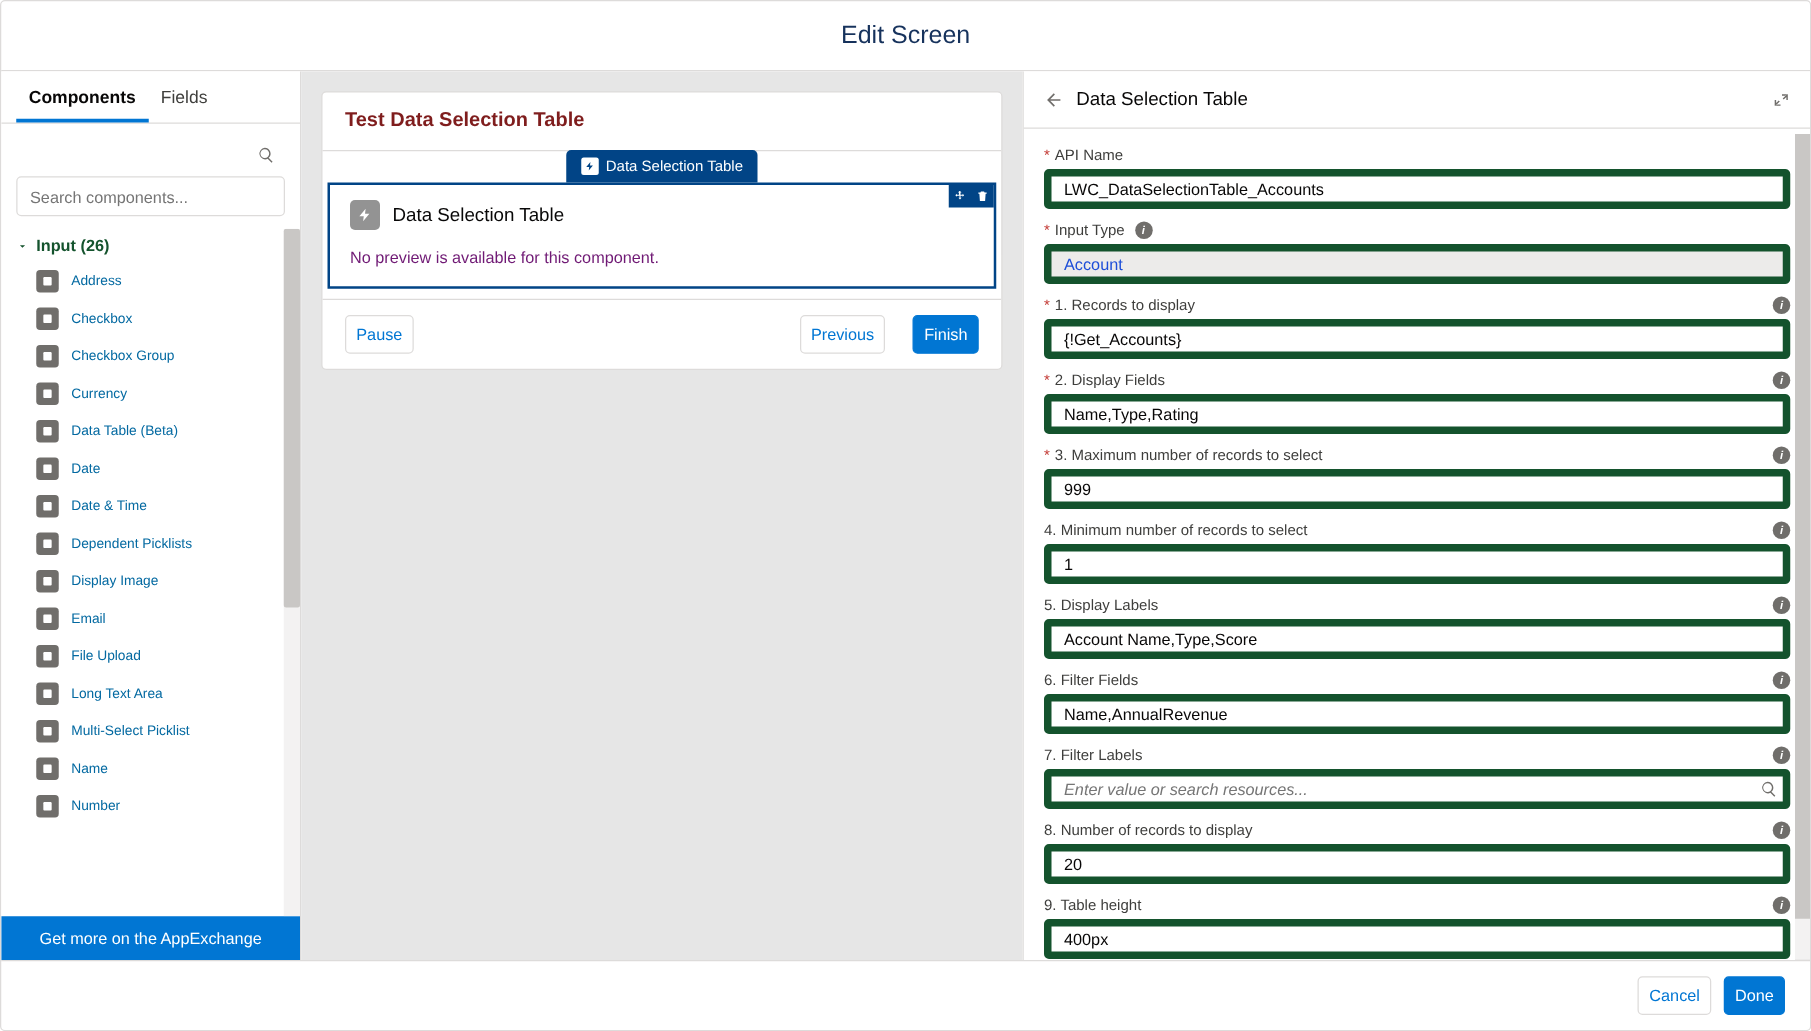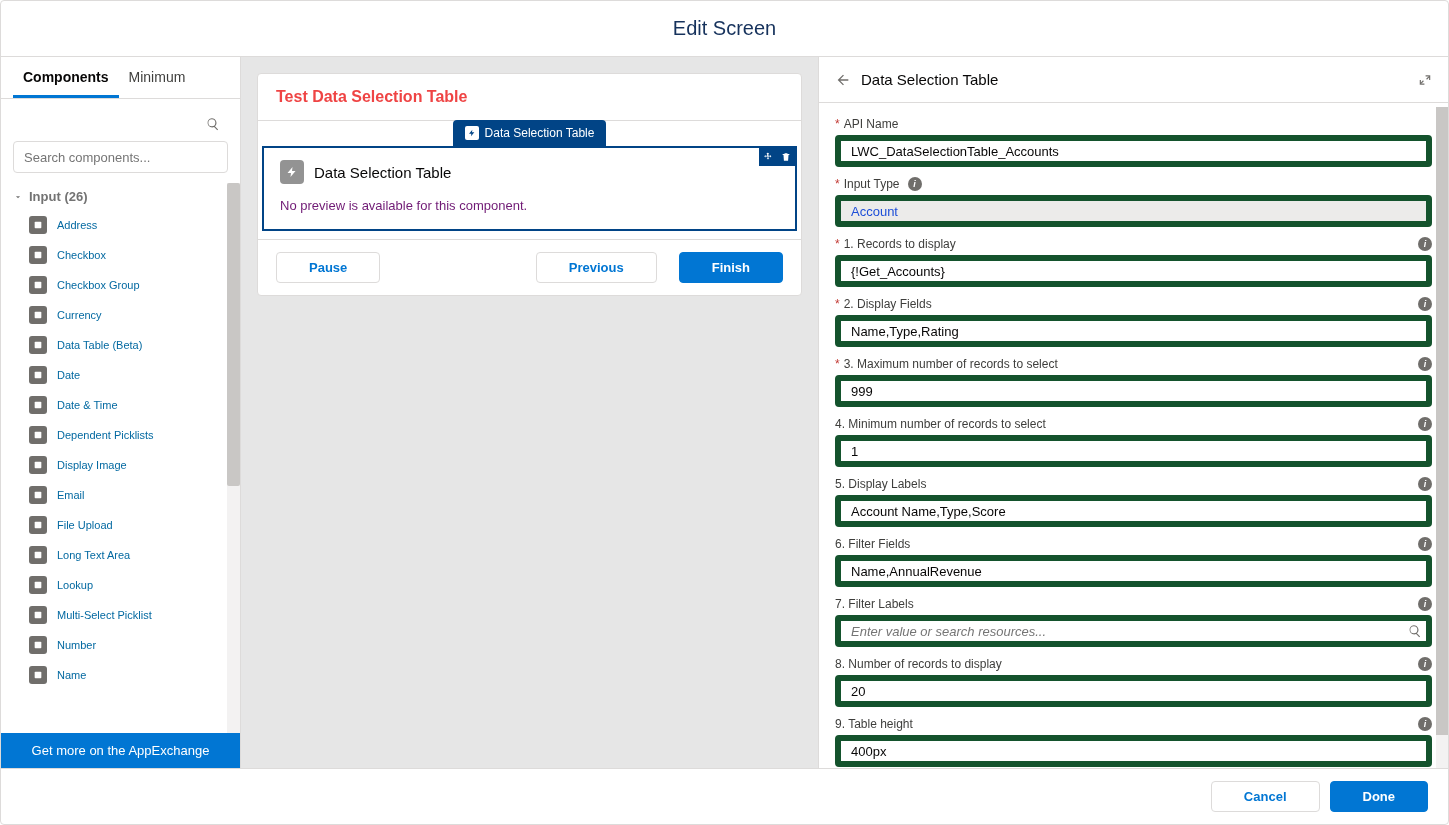--- a/index.html
+++ b/index.html
@@ -12,44 +12,44 @@
 .tabs { display: flex; border-bottom: 1px solid #dddbda; padding: 0 12px; }
 .tab { padding: 12px 10px 10px; font-size: 14px; color: #3e3e3c; cursor: pointer; border-bottom: 3px solid transparent; }
 .tab.active { color: #080707; font-weight: 700; border-bottom-color: #0176d3; }
 .search-wrap { padding: 10px 12px; }
 .search-rel { position: relative; }
 .search-input { width: 100%; height: 32px; border: 1px solid #dddbda; border-radius: 4px; padding: 0 30px 0 10px; font-size: 13px; color: #3e3e3c; margin-top: 32px; }
 .search-icon-inp { position: absolute; right: 8px; top: 8px; color: #706e6b; }
 .tree { flex: 1; overflow-y: auto; position: relative; }
 .scroll-indicator { position: absolute; right: 0; top: 0; width: 13px; height: 100%; background: #f3f2f2; }
 .scroll-thumb { background: #c9c7c5; width: 100%; height: 55%; border-radius: 2px; }
-.tree-group { padding: 6px 12px; font-size: 13px; font-weight: 600; color: #737373; display: flex; align-items: center; gap: 6px; cursor: pointer; }
+.tree-group { padding: 6px 12px; font-size: 13px; font-weight: 600; color: #14532d; display: flex; align-items: center; gap: 6px; cursor: pointer; }
 .chev { display: inline-block; transform: rotate(0deg); }
 .comp-item { display: flex; align-items: center; gap: 10px; padding: 6px 12px 6px 28px; font-size: 11px; color: #0369a1; cursor: pointer; }
 .comp-icon { width: 18px; height: 18px; background: #706e6b; border-radius: 3px; flex-shrink: 0; display:flex; align-items:center; justify-content:center; }
 .comp-icon svg { fill: #fff; width: 10px; height: 10px; }
 .appex { background: #0176d3; color: #fff; text-align: center; padding: 10px; font-size: 13px; cursor: pointer; }
 .mid-panel { flex: 1; background: #e6e6e6; padding: 16px; overflow-y: auto; position: relative; }
 .mid-card { background: #fff; border: 1px solid #dddbda; border-radius: 4px; }
-.card-title { padding: 14px 18px; font-size: 16px; font-weight: 700; color: #ef4444; border-bottom: 1px solid #dddbda; }
+.card-title { padding: 14px 18px; font-size: 16px; font-weight: 700; color: #7f1d1d; border-bottom: 1px solid #dddbda; }
 .comp-chip-row { display: flex; justify-content: center; margin-top: -1px; }
 .comp-chip { background: #014486; color: #fff; font-size: 12px; padding: 6px 12px; border-radius: 4px 4px 0 0; display: flex; align-items: center; gap: 6px; }
 .chip-icon { width: 14px; height: 14px; background: #fff; border-radius: 2px; display:flex; align-items:center; justify-content:center;}
 .chip-icon svg { fill: #014486; width:8px; height:8px;}
 .selected-comp { border: 2px solid #014486; margin: 0 4px 8px; padding: 0 16px 16px; position: relative; }
 .sel-header { display: flex; align-items: center; gap: 10px; padding: 12px 0 8px; }
 .sel-icon { width: 24px; height: 24px; background: #939393; border-radius: 4px; display:flex; align-items:center; justify-content:center;}
 .sel-icon svg { fill:#fff; width:12px; height:12px;}
 .sel-title { font-size: 15px; color: #080707; }
 .sel-body { font-size: 13px; color: #701a75; padding-top: 6px; }
 .sel-actions { position: absolute; top: 0; right: 0; background: #014486; display: flex; }
 .sel-act { width: 18px; height: 18px; display:flex; align-items:center; justify-content:center; cursor:pointer;}
 .sel-act svg { fill: #fff; width:10px; height:10px;}
 .mid-footer { display: flex; justify-content: space-between; padding: 12px 18px; border-top: 1px solid #dddbda; }
-.btn { border: 1px solid #dddbda; background: #fff; border-radius: 4px; padding: 7px 32px; font-size: 13px; color: #0176d3; cursor: pointer; font-weight: bold; }
+.btn { border: 1px solid #dddbda; background: #fff; border-radius: 4px; padding: 7px 8px; font-size: 13px; color: #0176d3; cursor: pointer; }
 .btn-primary { background: #0176d3; color: #fff; border-color: #0176d3; }
 .right-panel { width: 630px; border-left: 1px solid #dddbda; display: flex; flex-direction: column; background: #fff; position:relative; }
 .right-scroll { position:absolute; right:0; top:50px; width:12px; height: calc(100% - 50px); background:#f3f2f2;}
 .right-thumb { width:100%; height: 95%; background:#c9c7c5;}
 .right-header { display: flex; align-items: center; padding: 14px 16px; border-bottom: 1px solid #dddbda; gap: 10px; }
 .right-header h2 { font-size: 15px; font-weight: 400; color: #080707; flex:1;}
 .collapse-icon { cursor: pointer; color: #706e6b; }
 .form { flex: 1; overflow-y: auto; padding: 4px 16px 16px; }
 .form-row { margin-top: 10px; }
 .form-label { font-size: 12px; color: #3e3e3c; display: flex; align-items: center; gap: 4px; margin-bottom: 4px; }
@@ -70,21 +70,21 @@
 <div class="modal">
   <div class="modal-header">
     <h1>Edit Screen</h1>
   </div>
 
   <div class="modal-body">
 
     <div class="left-panel">
       <div class="tabs">
         <div class="tab active">Components</div>
-        <div class="tab">Minimum</div>
+        <div class="tab">Fields</div>
       </div>
       <div class="search-wrap">
         <div class="search-rel">
           <input class="search-input" placeholder="Search components..." style="">
           <span class="search-icon-inp">
             <svg width="14" height="14" viewBox="0 0 24 24">
                 <path fill="currentColor" d="M10 2a8 8 0 015.3 13.9l5.4 5.4-1.4 1.4-5.4-5.4A8 8 0 1110 2zm0 2a6 6 0 100 12 6 6 0 000-12z"></path>
               </svg>
           </span>
         </div>
@@ -197,45 +197,37 @@
                 </svg>
               </span>
               <span>Long Text Area</span>
             </div>
             <div class="comp-item">
               <span class="comp-icon">
                 <svg viewBox="0 0 24 24">
                   <rect x="4" y="4" width="16" height="16" rx="2"></rect>
                 </svg>
               </span>
-              <span>Lookup</span>
-            </div>
-            <div class="comp-item">
-              <span class="comp-icon">
-                <svg viewBox="0 0 24 24">
-                  <rect x="4" y="4" width="16" height="16" rx="2"></rect>
-                </svg>
-              </span>
               <span>Multi-Select Picklist</span>
             </div>
             <div class="comp-item">
               <span class="comp-icon">
                 <svg viewBox="0 0 24 24">
                   <rect x="4" y="4" width="16" height="16" rx="2"></rect>
                 </svg>
               </span>
+              <span>Name</span>
+            </div>
+            <div class="comp-item">
+              <span class="comp-icon">
+                <svg viewBox="0 0 24 24">
+                  <rect x="4" y="4" width="16" height="16" rx="2"></rect>
+                </svg>
+              </span>
               <span>Number</span>
-            </div>
-            <div class="comp-item">
-              <span class="comp-icon">
-                <svg viewBox="0 0 24 24">
-                  <rect x="4" y="4" width="16" height="16" rx="2"></rect>
-                </svg>
-              </span>
-              <span>Name</span>
             </div>
           </div>
       </div>
       <div class="appex">Get more on the AppExchange</div>
     </div>
 
     <div class="mid-panel">
       <div class="mid-card">
         <div class="card-title">Test Data Selection Table</div>
         <div class="comp-chip-row">

